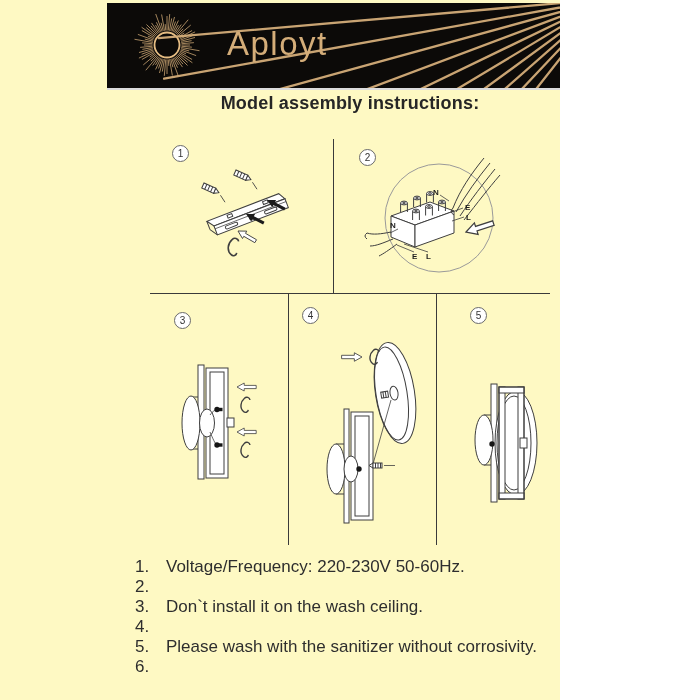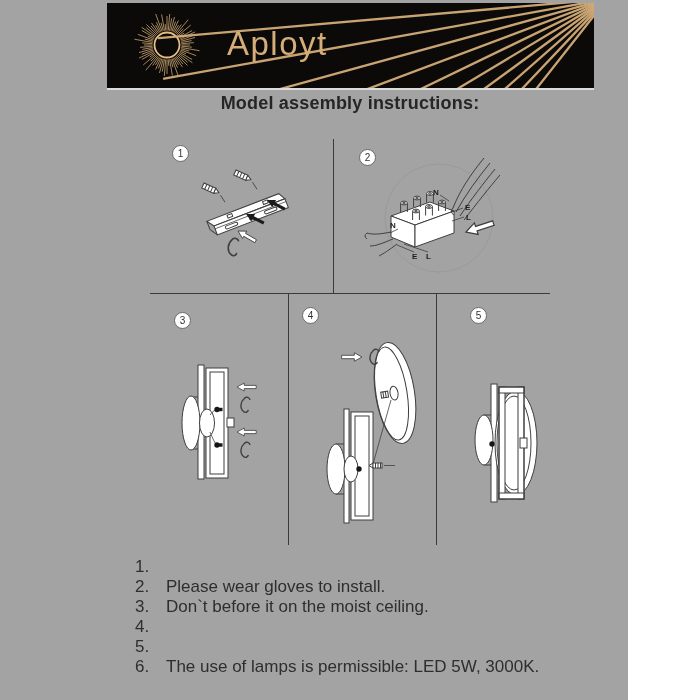--- a/index.html
+++ b/index.html
@@ -1,16 +1,16 @@
 <!DOCTYPE html>
 <html><head>
 <meta charset="utf-8">
 <style>
   html,body{margin:0;padding:0;background:#ffffff;}
-  .page{position:relative;width:628px;height:700px;background:#a3a3a3;overflow:hidden;
+  .page{position:relative;width:560px;height:700px;background:#fef9c3;overflow:hidden;
         font-family:"Liberation Sans",sans-serif;color:#2c2c2c;}
 
   
   .banner{position:absolute;left:107px;top:3px;width:487px;height:85px;background:#0c0a08;
           overflow:hidden;box-shadow:0 2px 0 #dcdcdc;}
   .banner svg{position:absolute;}
   .sunburst{left:20px;top:1px;width:80px;height:80px;}
   .corner-rays{left:0;top:0;width:487px;height:85px;}
   .brand{position:absolute;left:120px;top:21px;font-size:33px;line-height:40px;font-weight:400;
          letter-spacing:1.5px;color:#d4ad79;}
@@ -341,34 +341,34 @@
         <rect x="63" y="94" width="25" height="112"></rect>
         <rect x="84" y="145" width="7" height="10" fill="#fff"></rect>
         <circle cx="56" cy="151" r="2.7" fill="#161616" stroke="none"></circle>
       </g>
     </svg>
   </section>
 
   <ol class="notes">
     <li>
         <span class="num">1.</span>
+        <span>Voltage/Frequency: 220-230V 50-60Hz.</span>
       </li>
     <li>
         <span class="num">2.</span>
-        <span>Please wear gloves to install.</span>
       </li>
     <li>
         <span class="num">3.</span>
-        <span>Don`t before it on the moist ceiling.</span>
+        <span>Don`t install it on the wash ceiling.</span>
       </li>
     <li>
         <span class="num">4.</span>
       </li>
     <li>
         <span class="num">5.</span>
+        <span>Please wash with the sanitizer without corrosivity.</span>
       </li>
     <li>
         <span class="num">6.</span>
-        <span>The use of lamps is permissible: LED 5W, 3000K.</span>
       </li>
   </ol>
 
 </div>
 
 </body></html>

